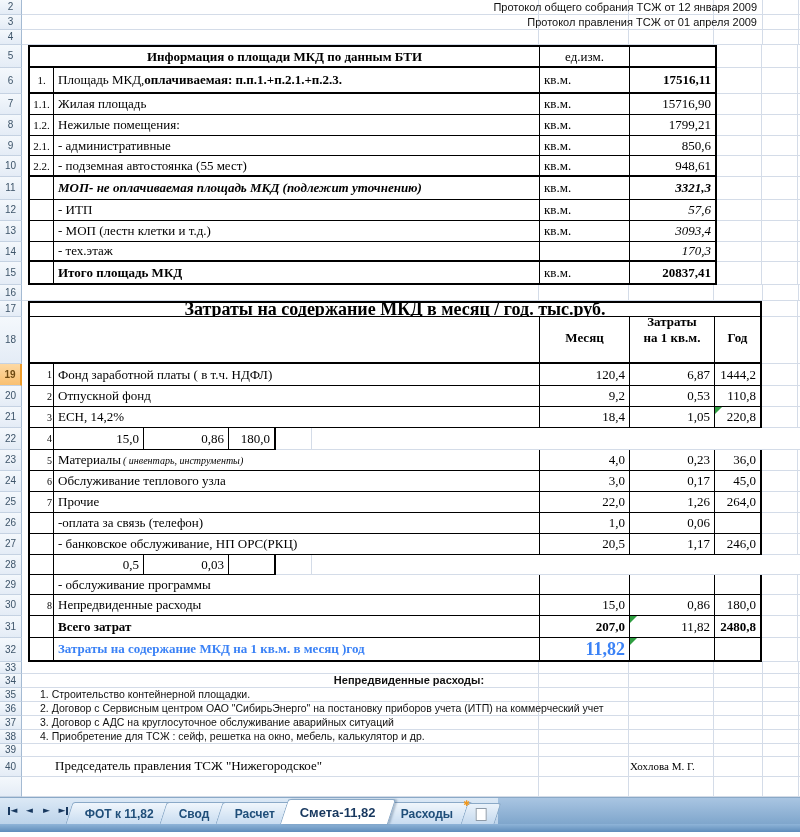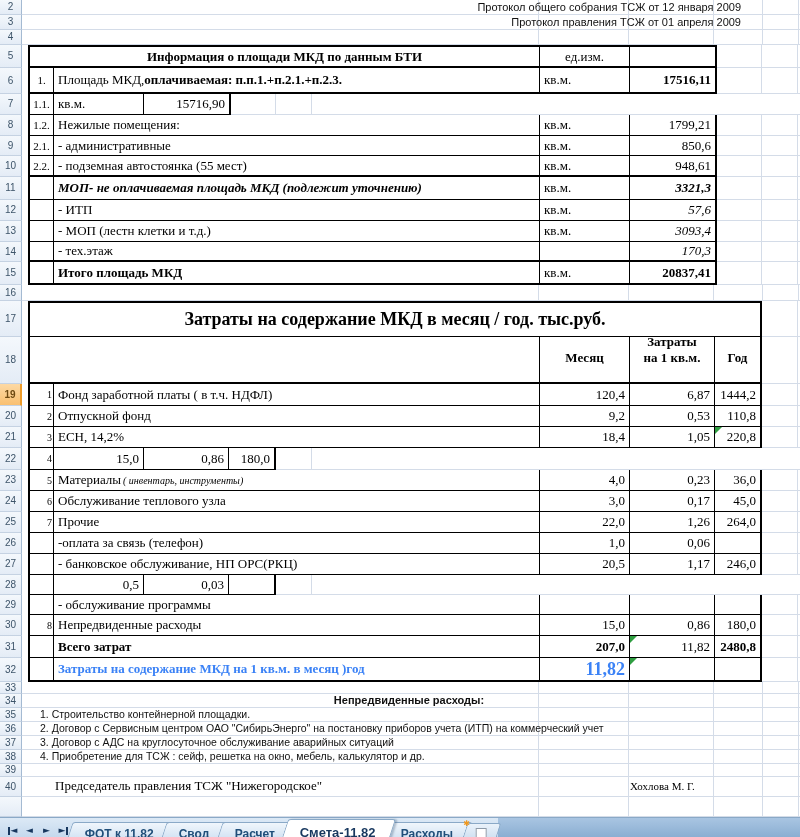--- a/index.html
+++ b/index.html
@@ -51,21 +51,21 @@
   .bold { font-weight:bold; }
   .ital { font-style:italic; }
   .red { color:#3b82f6; }
   .big { font-size:18px; }
   .note-sm { font-style:italic; font-size:10px; margin-left:2px; }
   .colhdr { flex-direction:column; justify-content:flex-end; align-items:center; font-weight:bold; line-height:1.25; padding-bottom:16px; }
   .flag::before { content:""; position:absolute; left:0; top:0; width:0; height:0;
                   border-top:7px solid #2f9e41; border-right:7px solid transparent; }
   
   .ov { position:absolute; top:0; bottom:1px; left:0; right:0; display:flex; align-items:center; }
-  .ov .t-right { position:absolute; right:59px; font:11px "Liberation Sans","DejaVu Sans",sans-serif; color:#111; white-space:nowrap; }
+  .ov .t-right { position:absolute; right:43px; font:11px "Liberation Sans","DejaVu Sans",sans-serif; color:#111; white-space:nowrap; }
   .ov .t-note  { position:absolute; left:18px; font:10.5px "Liberation Sans","DejaVu Sans",sans-serif; color:#111; white-space:nowrap; }
   .ov .t-notetitle { position:absolute; left:0; width:740px; text-align:center; font:bold 11px "Liberation Sans","DejaVu Sans",sans-serif; color:#111;padding-left:34px; }
   .ov .t-foot-l { position:absolute; left:33px; font-size:13px; white-space:nowrap; }
   .ov .t-foot-r { position:absolute; left:608px; font-size:11px; white-space:nowrap; }
   
   .tabbar { display:flex; align-items:flex-end; height:27px; width:800px;
             background:linear-gradient(180deg,#dcE9f6,#bcd3ea); border-top:1px solid #8aa9c7; position:relative; }
   .navbox { display:flex; align-items:center; height:100%; padding:0 4px 2px 4px; flex:none; }
   .navbtn { width:17px; text-align:center; color:#17375e; font-size:9px; cursor:default;
             font-family:"DejaVu Sans",sans-serif; position:relative; }
@@ -136,20 +136,21 @@
       <div class="tc wC">кв.м.</div>
       <div class="tc wD val bold">17516,11</div>
     </div>
     <div class="gbg1"></div>
   </div>
 
   <div class="row" style="height:21px">
     <div class="rh">7</div>
     <div class="tw">
       <div class="tc wA">1.1.</div>
+      <div class="tc wB">Жилая площадь</div>
       <div class="tc wC">кв.м.</div>
       <div class="tc wD val">15716,90</div>
     </div>
     <div class="gbg1"></div>
   </div>
 
   <div class="row" style="height:21px">
     <div class="rh">8</div>
     <div class="tw">
       <div class="tc wA">1.2.</div>
@@ -235,21 +236,21 @@
       <div class="tc wD val bold">20837,41</div>
     </div>
     <div class="gbg1"></div>
   </div>
 
   <div class="row" style="height:16px">
     <div class="rh">16</div>
     <div class="gbg"></div>
   </div>
 
-  <div class="row" style="height:36px">
+  <div class="row" style="height:16px">
     <div class="rh">17</div>
     <div class="tw t2">
       <div class="tc wTitle ctr bold big">Затраты на содержание МКД  в месяц / год. тыс.руб.</div>
     </div>
     <div class="gbg2"></div>
   </div>
 
   <div class="row" style="height:47px">
     <div class="rh">18</div>
     <div class="tw b2">

